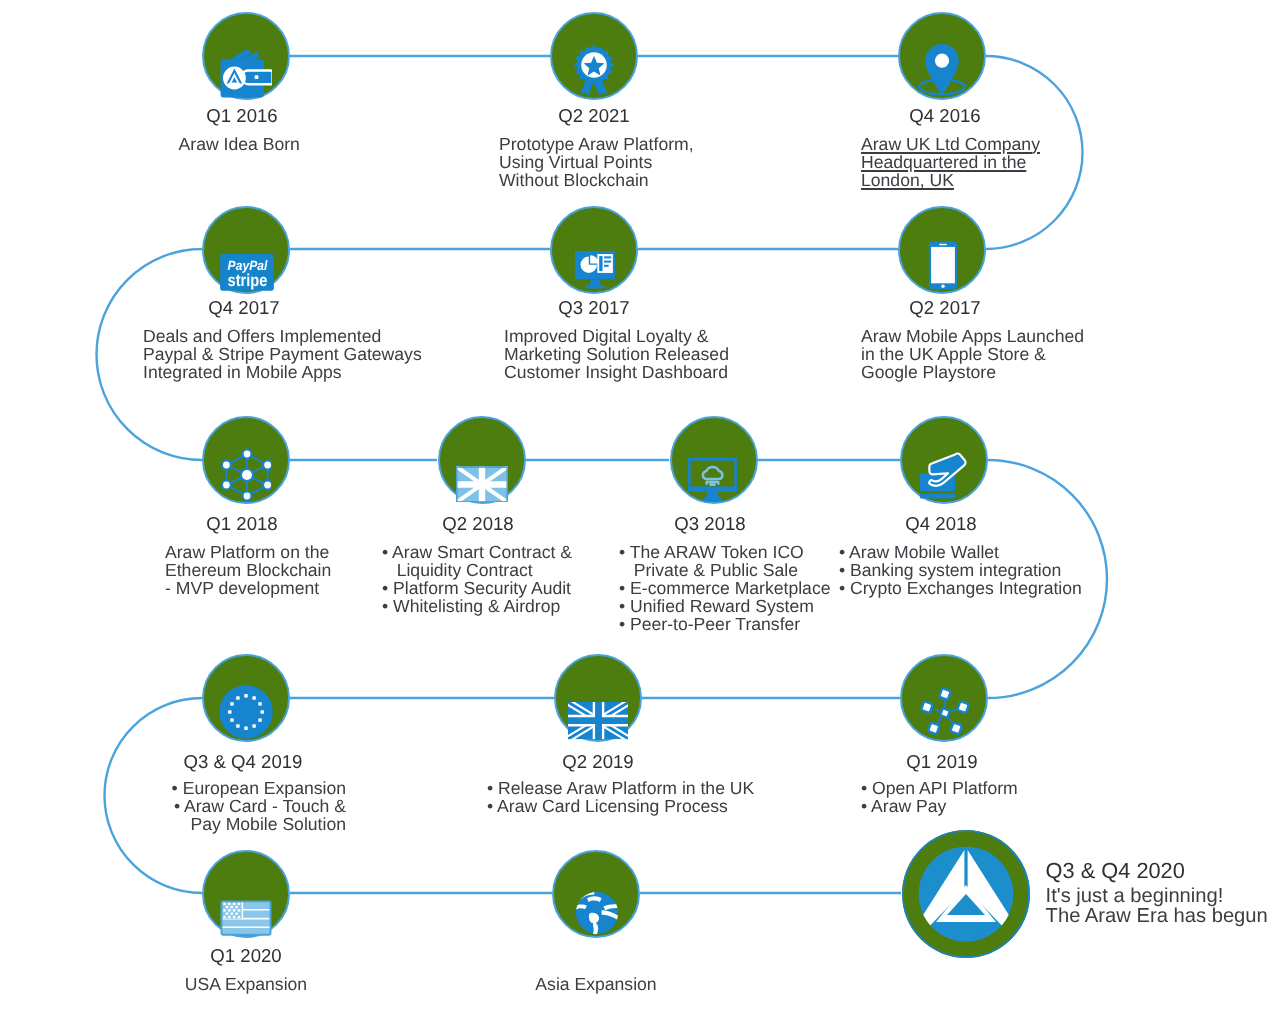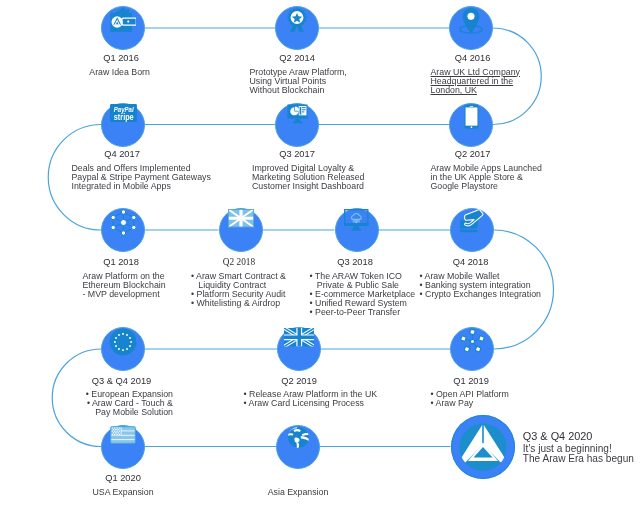--- a/index.html
+++ b/index.html
@@ -1,22 +1,22 @@
 <!DOCTYPE html>
 <html><head>
 <meta charset="utf-8">
 <style>
   html,body{margin:0;padding:0;}
   body{width:640px;height:505px;background:#ffffff;
        font-family:"Liberation Sans",sans-serif;overflow:hidden;position:relative;
        -webkit-font-smoothing:antialiased;}
   #stage{position:absolute;left:16px;top:0;width:640px;height:360px;}
   #connectors{position:absolute;left:0;top:0;width:640px;height:505px;}
-  .node{position:absolute;border-radius:50%;background:#3b82f6;box-sizing:border-box;
-        display:flex;align-items:flex-start;justify-content:center;}
+  .node{position:absolute;border-radius:50%;background:#4d7c0f;box-sizing:border-box;
+        display:flex;align-items:flex-end;justify-content:center;}
   .node svg{display:block;}
   .ms-title{position:absolute;color:#2f2f35;font-size:9.3px;white-space:nowrap;}
   .ms-body{position:absolute;color:#3c3c42;font-size:8.8px;line-height:9.1px;white-space:pre;}
   .ctr{transform:translateX(-50%);}
 </style>
 </head>
 <body>
 
 <div id="stage">
   <svg id="connectors" viewBox="0 0 640 505" width="640" height="505">
@@ -59,21 +59,21 @@
       <span style="line-height: 0;">
     <svg width="26" height="27" viewBox="0 0 26 27">
       <path d="M8.6 18.5 L6.0 25.5 L8.5 24.2 L10.4 25.8 L12.6 19.2 Z" fill="#1684ce"></path>
       <path d="M17.2 18.5 L19.9 25.5 L17.4 24.2 L15.5 25.8 L13.2 19.2 Z" fill="#1684ce"></path>
       <path id="rosette" fill="#1684ce" d="M13.00 0.40 L14.64 2.26 L16.87 1.17 L17.67 3.52 L20.14 3.36 L19.98 5.83 L22.33 6.63 L21.24 8.86 L23.10 10.50 L21.24 12.14 L22.33 14.37 L19.98 15.17 L20.14 17.64 L17.67 17.48 L16.87 19.83 L14.64 18.74 L13.00 20.60 L11.36 18.74 L9.13 19.83 L8.33 17.48 L5.86 17.64 L6.02 15.17 L3.67 14.37 L4.76 12.14 L2.90 10.50 L4.76 8.86 L3.67 6.63 L6.02 5.83 L5.86 3.36 L8.33 3.52 L9.13 1.17 L11.36 2.26 Z"></path>
       <circle cx="13" cy="10.5" r="6.4" fill="#fff"></circle>
       <path d="M13 5.9 L14.45 9.35 L18.2 9.65 L15.35 12.1 L16.22 15.75 L13 13.8 L9.78 15.75 L10.65 12.1 L7.8 9.65 L11.55 9.35 Z" fill="#1684ce"></path>
     </svg>
       </span>
     </div>
-    <div class="ms-title ctr" style="top: 53px; left: 281px;">Q2 2014</div>
+    <div class="ms-title ctr" style="top: 53px; left: 281px;">Q2 2021</div>
     <div class="ms-body" style="top: 67.5px; left: 233.5px;">Prototype Araw Platform,
 Using Virtual Points
 Without Blockchain</div>
     <div class="node" style="left: 433px; top: 6px; width: 44px; height: 44px; border: 1px solid rgb(74, 163, 220);">
       <span style="line-height: 0;">
     <svg width="28" height="28" viewBox="0 0 28 28">
       <ellipse cx="14" cy="22.4" rx="11.4" ry="3.7" fill="none" stroke="#1684ce" stroke-width="1.2"></ellipse>
       <path d="M14 1.0 c-4.65 0 -8.4 3.78 -8.4 8.43 c0 5.8 8.4 17.0 8.4 17.0 s8.4 -11.2 8.4 -17.0 c0 -4.65 -3.75 -8.43 -8.4 -8.43 z" fill="#1684ce"></path>
       <circle cx="14" cy="9.35" r="3.55" fill="#fff"></circle>
     </svg>
@@ -174,21 +174,21 @@
           <path d="M0 0 L60 42 M60 0 L0 42"></path>
         </g>
         <g stroke="#fff" stroke-width="7.4">
           <path d="M30 0 L30 42 M0 21 L60 21"></path>
         </g>
       </g>
       <rect x="0.9" y="0.9" width="58.2" height="40.2" fill="none" stroke="#4aa3dc" stroke-width="1.8"></rect>
     </svg>
       </span>
     </div>
-    <div class="ms-title ctr" style="top: 256.5px; left: 223px; font-family: Liberation Serif, serif;">Q2 2018</div>
+    <div class="ms-title ctr" style="top: 256.5px; left: 223px;">Q2 2018</div>
     <div class="ms-body" style="top: 271.5px; left: 175px;">• Araw Smart Contract &amp;
    Liquidity Contract
 • Platform Security Audit
 • Whitelisting &amp; Airdrop</div>
     <div class="node" style="left: 318.5px; top: 208px; width: 44px; height: 44px; border: 1px solid rgb(74, 163, 220);">
       <span style="line-height: 0;">
     <svg width="24.5" height="22" viewBox="0 0 60 54">
       <rect x="1.6" y="1.6" width="56.8" height="36.0" fill="none" stroke="#1684ce" stroke-width="3.2"></rect>
       <rect x="0" y="35.0" width="60" height="6.6" fill="#1684ce"></rect>
       <path d="M24.0 41.6 h12.0 l2.4 8.0 h-16.8 z" fill="#1684ce"></path>

